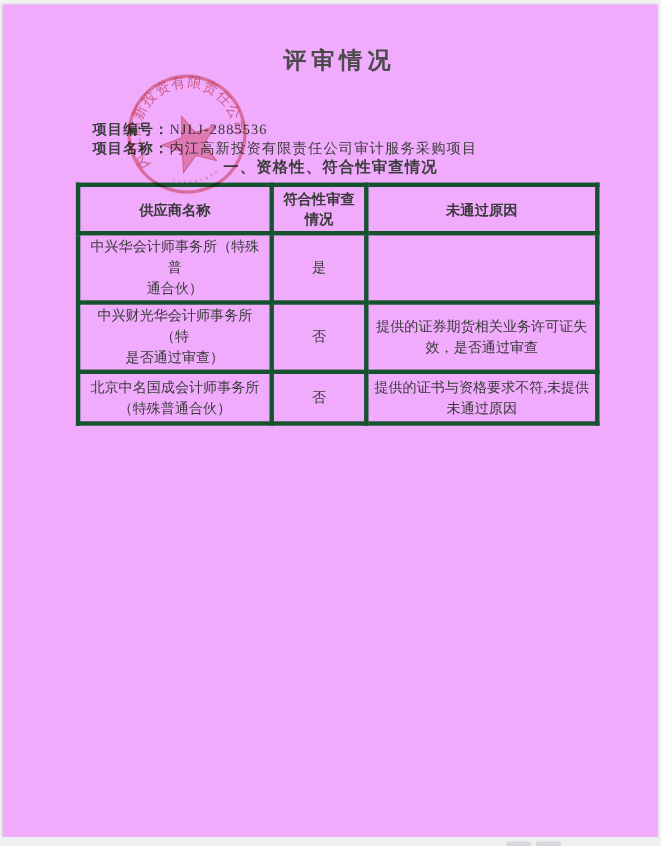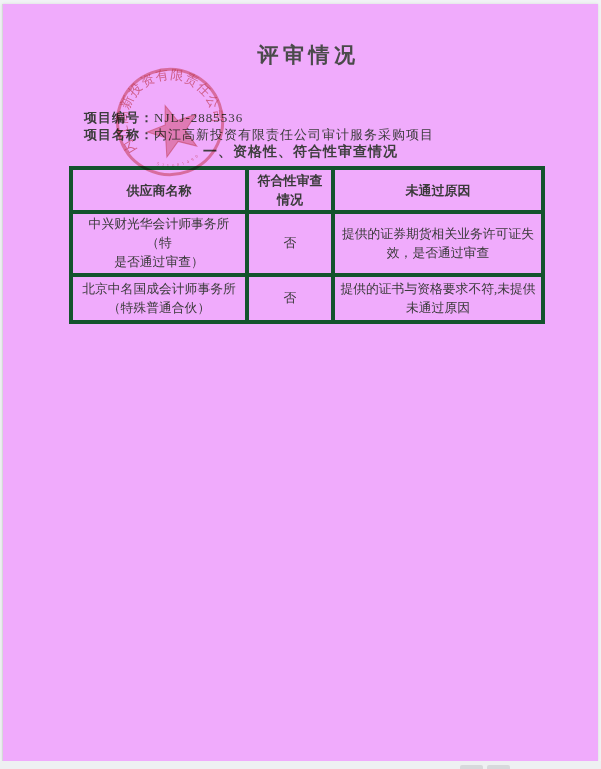--- a/index.html
+++ b/index.html
@@ -93,20 +93,26 @@
         <col class="c3">
       </colgroup>
     <thead>
       <tr>
         <th>供应商名称</th>
         <th>符合性审查情况</th>
         <th>未通过原因</th>
       </tr>
     </thead>
     <tbody>
+        <tr class="r0">
+          <td>中兴华会计师事务所（特殊普
+通合伙）</td>
+          <td>是</td>
+          <td></td>
+        </tr>
         <tr class="r1">
           <td>中兴财光华会计师事务所（特
 是否通过审查）</td>
           <td>否</td>
           <td>提供的证券期货相关业务许可证失
 效，是否通过审查</td>
         </tr>
         <tr class="r2">
           <td>北京中名国成会计师事务所
 （特殊普通合伙）</td>

